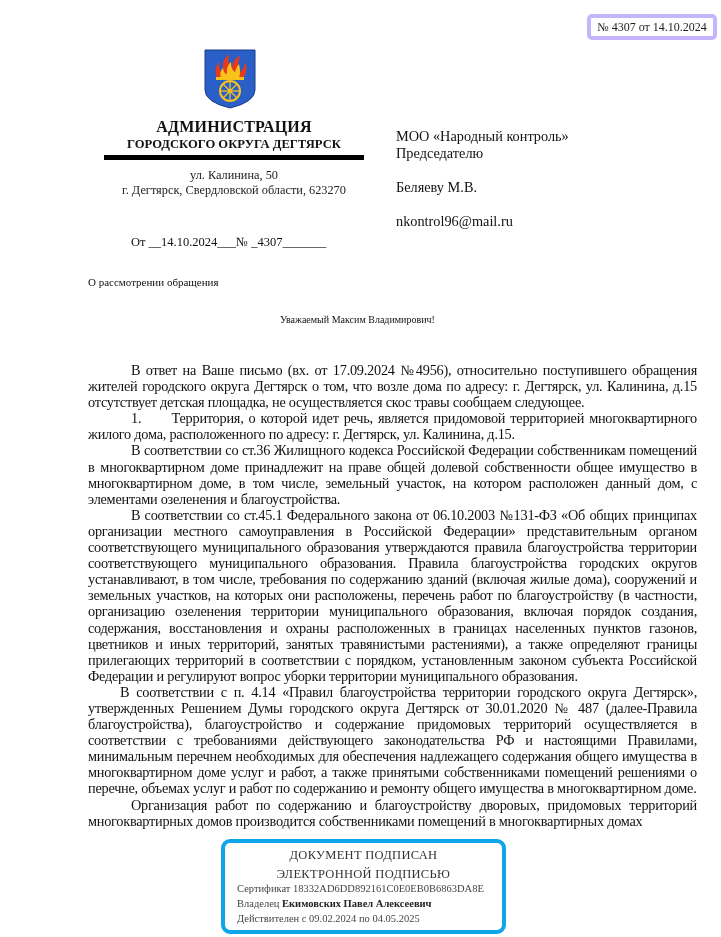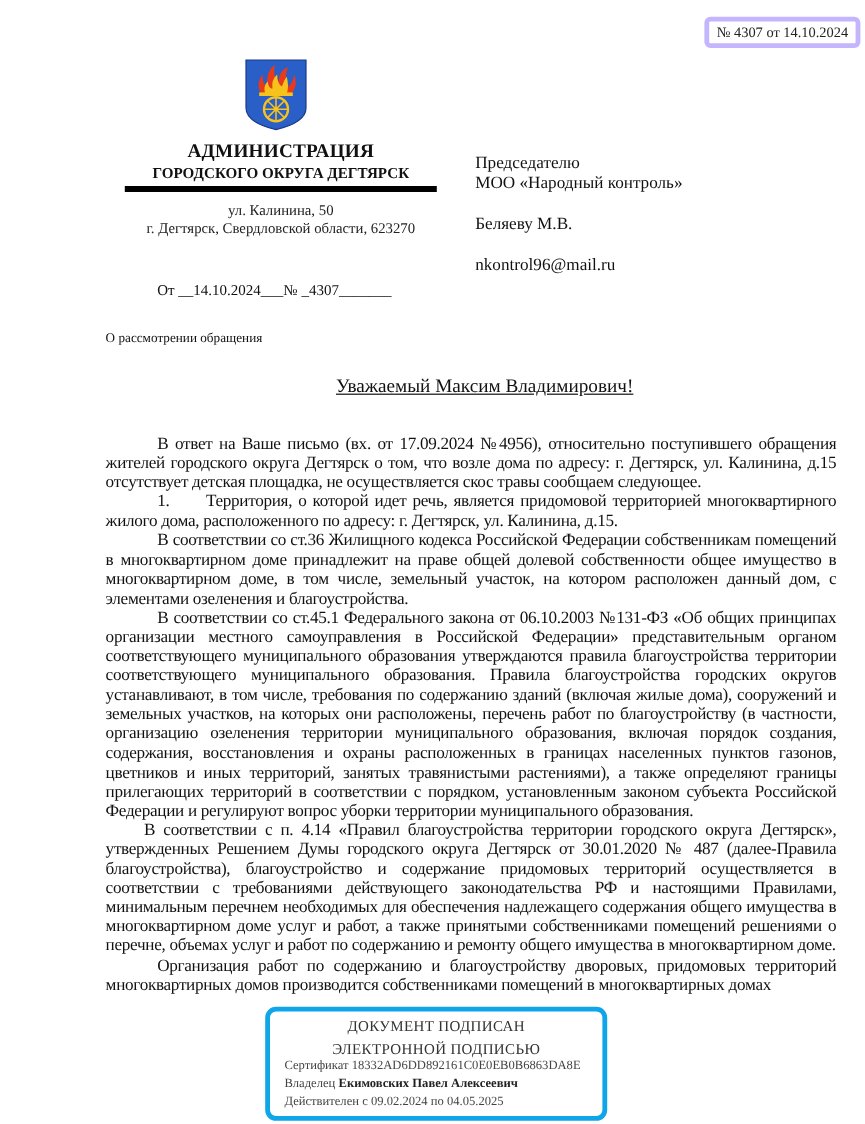--- a/index.html
+++ b/index.html
@@ -25,21 +25,21 @@
     .addr { font-size: 12.3px; line-height: 15px; margin-top: 8px; color: #222; }
     .outnum {
       position: absolute; left: 131px; top: 235px; font-weight: normal; font-size: 12.5px;
     }
     .addressee {
       position: absolute; left: 396px; top: 128px; font-family: "Liberation Serif", serif;
       font-size: 14.3px; line-height: 17px;
     }
     .addressee .gap { height: 17px; }
     .subject { position: absolute; left: 88px; top: 276px; font-size: 11px; }
-    .greeting { position: absolute; left: 280px; top: 314px; font-size: 16px; text-decoration: underline; }
+    .greeting { position: absolute; left: 280px; top: 314px; font-size: 10px; }
     .body-text {
       position: absolute; left: 88px; top: 362px; width: 609px;
       font-size: 14.3px; line-height: 16.1px; text-align: justify;
       font-family: "Liberation Serif", serif; letter-spacing: -0.25px;
     }
     .body-text p { margin: 0; text-indent: 43px; }
     .body-text p.p-small-indent { text-indent: 32px; }
     .body-text p.num { text-indent: 43px; }
     .sig-stamp {
       position: absolute; left: 221px; top: 839px; width: 277px; height: 87px;
@@ -79,22 +79,22 @@
   <div class="org-rule"></div>
   <div class="addr">
     <div>ул. Калинина, 50</div>
     <div>г. Дегтярск, Свердловской области, 623270</div>
   </div>
 </div>
 
 <div class="outnum">От __14.10.2024___№ _4307_______</div>
 
 <div class="addressee">
+  <div>МОО «Народный контроль»</div>
   <div>Председателю</div>
-  <div>МОО «Народный контроль»</div>
   <div class="gap"></div>
   <div>Беляеву М.В.</div>
   <div class="gap"></div>
   <div>nkontrol96@mail.ru</div>
 </div>
 
 <div class="subject">О рассмотрении обращения</div>
 <div class="greeting">Уважаемый Максим Владимирович!</div>
 
 <div class="body-text">

